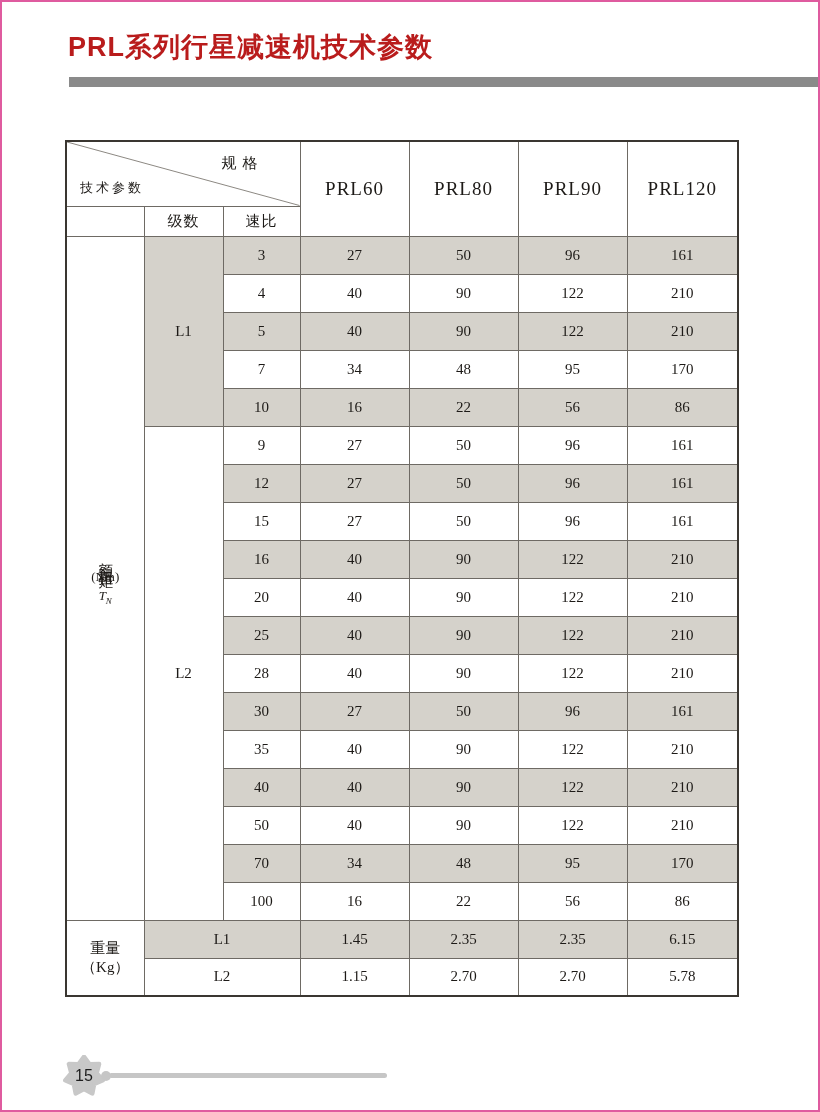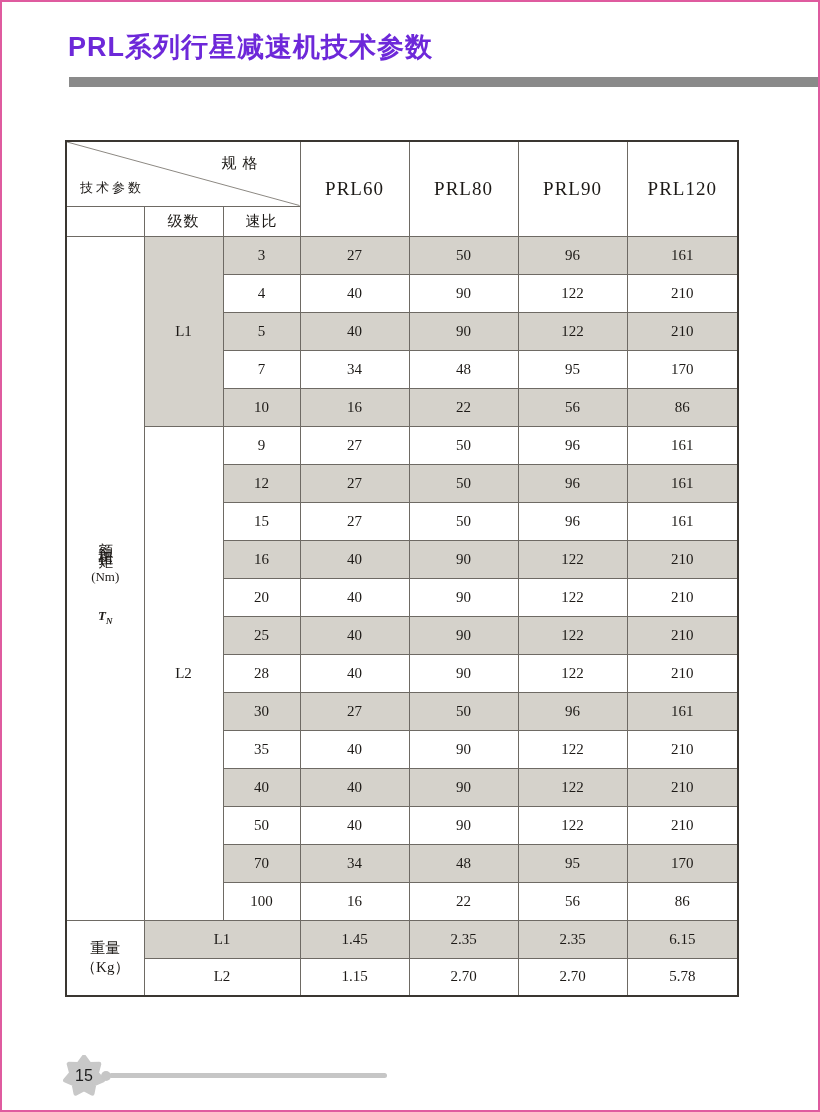--- a/index.html
+++ b/index.html
@@ -4,21 +4,21 @@
 <style>
   * { margin:0; padding:0; box-sizing:border-box; }
   html,body { background:#fff; }
   body { font-family:"Liberation Sans", sans-serif; }
   .page {
     position:relative; width:820px; height:1112px;
     background:#ffffff; border:2px solid #df5b9f; overflow:hidden;
   }
   .page-title {
     position:absolute; left:66px; top:27px;
-    font-size:27px; font-weight:bold; letter-spacing:1px; color:#6d28d9;
+    font-size:27px; font-weight:bold; letter-spacing:1px; color:#b91c1c;
     font-family:"Liberation Sans", sans-serif;
   }
   .title-bar {
     position:absolute; left:67px; top:75px; right:0; height:10px;
     background:#8a8a8a;
   }
 
   
   .tbl-wrap { position:absolute; left:63px; top:138px; }
   table { border-collapse:collapse; table-layout:fixed; width:672px; border:2px solid #3a3631; }
@@ -33,27 +33,27 @@
   .diag-svg line { stroke:#8a8680; stroke-width:1; }
   .diag-top { position:absolute; top:12px; right:36px; font-size:15px; letter-spacing:6px; }
   .diag-bottom { position:absolute; bottom:9px; left:13px; font-size:13px; letter-spacing:3px; }
   .subhead-row td { height:30px; letter-spacing:1px; }
   tbody tr { height:38px; }
   tr.shaded td { background:#d5d2cb; }
   tr.plain td { background:#ffffff; }
   td.stage-cell { background:#d5d2cb; }
   tr.shaded td.torque-cell, tr.plain td.torque-cell,
   tr.shaded td.weight-label-cell, tr.plain td.weight-label-cell { background:#ffffff; }
-  .torque-wrap { display:flex; flex-direction:column; align-items:center; gap:23px; }
+  .torque-wrap { display:flex; flex-direction:column; align-items:center; gap:3px; }
   .torque-vertical {
     writing-mode:vertical-rl; text-orientation:upright;
     letter-spacing:4px; font-size:15px; line-height:1;
   }
   .torque-unit { font-size:13px; }
-  .torque-symbol { font-size:13px; font-style:italic;font-weight:bold; }
+  .torque-symbol { font-size:13px; font-style:italic; }
   .torque-symbol sub { font-size:9px; font-style:italic; }
 
   
   .gear { position:absolute; left:61px; top:1053px; width:42px; height:42px; }
   .gear svg { position:absolute; inset:0; }
   .gear .num {
     position:absolute; inset:0; display:flex; align-items:center; justify-content:center;
     font-size:16px; color:#1e1e1e; font-family:"Liberation Sans", sans-serif;
   }
   .footer-dot {

